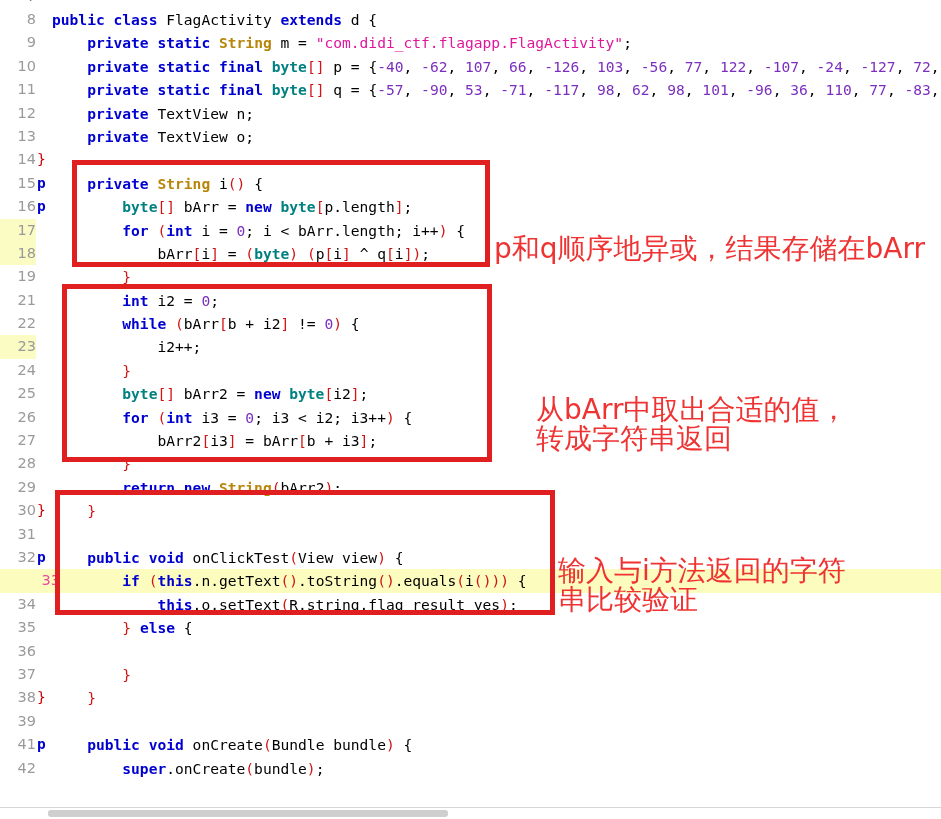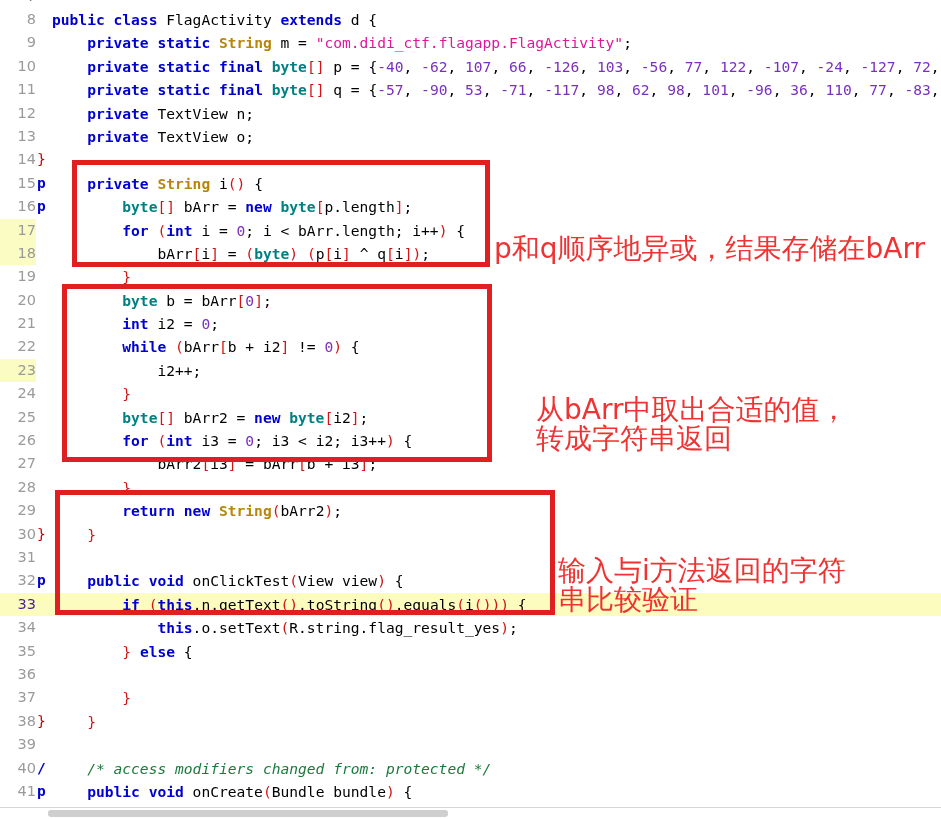--- a/index.html
+++ b/index.html
@@ -75,21 +75,21 @@
   .gutter {
     position: absolute;
     left: 0; top: 0;
     width: 36px;
     text-align: right;
     color: #9a9a9a;
     font-size: 14.5px;
     z-index: 2;
     font-family: "DejaVu Sans", sans-serif;
   }
-  .gutter.cur { color: #4c1d95; }
+  .gutter.cur { color: #ec4899; padding-left: 24px; }
 
   .mark {
     position: absolute;
     left: 37px; top: 0;
     width: 14px;
     font-size: 14.5px;
     font-weight: bold;
     z-index: 2;
     font-family: "DejaVu Sans Mono", monospace;
   }
@@ -168,41 +168,39 @@
       <div class="line"><span class="gutter">10</span><span class="code"><span class="pl">    </span><span class="kw">private</span><span class="pl"> </span><span class="kw">static</span><span class="pl"> </span><span class="kw">final</span><span class="pl"> </span><span class="bt">byte</span><span class="pun">[]</span><span class="pl"> p = {</span><span class="num">-40</span><span class="pl">, </span><span class="num">-62</span><span class="pl">, </span><span class="num">107</span><span class="pl">, </span><span class="num">66</span><span class="pl">, </span><span class="num">-126</span><span class="pl">, </span><span class="num">103</span><span class="pl">, </span><span class="num">-56</span><span class="pl">, </span><span class="num">77</span><span class="pl">, </span><span class="num">122</span><span class="pl">, </span><span class="num">-107</span><span class="pl">, </span><span class="num">-24</span><span class="pl">, </span><span class="num">-127</span><span class="pl">, </span><span class="num">72</span><span class="pl">, </span></span></div>
       <div class="line"><span class="gutter">11</span><span class="code"><span class="pl">    </span><span class="kw">private</span><span class="pl"> </span><span class="kw">static</span><span class="pl"> </span><span class="kw">final</span><span class="pl"> </span><span class="bt">byte</span><span class="pun">[]</span><span class="pl"> q = {</span><span class="num">-57</span><span class="pl">, </span><span class="num">-90</span><span class="pl">, </span><span class="num">53</span><span class="pl">, </span><span class="num">-71</span><span class="pl">, </span><span class="num">-117</span><span class="pl">, </span><span class="num">98</span><span class="pl">, </span><span class="num">62</span><span class="pl">, </span><span class="num">98</span><span class="pl">, </span><span class="num">101</span><span class="pl">, </span><span class="num">-96</span><span class="pl">, </span><span class="num">36</span><span class="pl">, </span><span class="num">110</span><span class="pl">, </span><span class="num">77</span><span class="pl">, </span><span class="num">-83</span><span class="pl">, </span></span></div>
       <div class="line"><span class="gutter">12</span><span class="code"><span class="pl">    </span><span class="kw">private</span><span class="pl"> TextView n;</span></span></div>
       <div class="line"><span class="gutter">13</span><span class="code"><span class="pl">    </span><span class="kw">private</span><span class="pl"> TextView o;</span></span></div>
       <div class="line"><span class="gutter">14</span><span class="mark brace">}</span><span class="code"></span></div>
       <div class="line"><span class="gutter">15</span><span class="mark p">p</span><span class="code"><span class="pl">    </span><span class="kw">private</span><span class="pl"> </span><span class="typ">String</span><span class="pl"> i</span><span class="pun">()</span><span class="pl"> {</span></span></div>
       <div class="line"><span class="gutter">16</span><span class="mark p">p</span><span class="code"><span class="pl">        </span><span class="bt">byte</span><span class="pun">[]</span><span class="pl"> bArr = </span><span class="kw">new</span><span class="pl"> </span><span class="bt">byte</span><span class="pun">[</span><span class="pl">p.length</span><span class="pun">]</span><span class="pl">;</span></span></div>
       <div class="line hl-gutter"><span class="gutter">17</span><span class="code"><span class="pl">        </span><span class="kw">for</span><span class="pl"> </span><span class="pun">(</span><span class="kw">int</span><span class="pl"> i = </span><span class="num">0</span><span class="pl">; i &lt; bArr.length; i++</span><span class="pun">)</span><span class="pl"> {</span></span></div>
       <div class="line hl-gutter"><span class="gutter">18</span><span class="code"><span class="pl">            bArr</span><span class="pun">[</span><span class="pl">i</span><span class="pun">]</span><span class="pl"> = </span><span class="pun">(</span><span class="bt">byte</span><span class="pun">)</span><span class="pl"> </span><span class="pun">(</span><span class="pl">p</span><span class="pun">[</span><span class="pl">i</span><span class="pun">]</span><span class="pl"> ^ q</span><span class="pun">[</span><span class="pl">i</span><span class="pun">]</span><span class="pun">)</span><span class="pl">;</span></span></div>
       <div class="line"><span class="gutter">19</span><span class="code"><span class="pl">        </span><span class="pun">}</span></span></div>
-      <div class="line"><span class="gutter">20</span><span class="code"><span class="pl">        </span><span class="bt">byte</span><span class="pl"> b = bArr</span><span class="pun">[</span><span class="num">0</span><span class="pun">]</span><span class="pl">;</span></span></div>
       <div class="line"><span class="gutter">21</span><span class="code"><span class="pl">        </span><span class="kw">int</span><span class="pl"> i2 = </span><span class="num">0</span><span class="pl">;</span></span></div>
       <div class="line"><span class="gutter">22</span><span class="code"><span class="pl">        </span><span class="kw">while</span><span class="pl"> </span><span class="pun">(</span><span class="pl">bArr</span><span class="pun">[</span><span class="pl">b + i2</span><span class="pun">]</span><span class="pl"> != </span><span class="num">0</span><span class="pun">)</span><span class="pl"> {</span></span></div>
       <div class="line hl-gutter"><span class="gutter">23</span><span class="code"><span class="pl">            i2++;</span></span></div>
       <div class="line"><span class="gutter">24</span><span class="code"><span class="pl">        </span><span class="pun">}</span></span></div>
       <div class="line"><span class="gutter">25</span><span class="code"><span class="pl">        </span><span class="bt">byte</span><span class="pun">[]</span><span class="pl"> bArr2 = </span><span class="kw">new</span><span class="pl"> </span><span class="bt">byte</span><span class="pun">[</span><span class="pl">i2</span><span class="pun">]</span><span class="pl">;</span></span></div>
       <div class="line"><span class="gutter">26</span><span class="code"><span class="pl">        </span><span class="kw">for</span><span class="pl"> </span><span class="pun">(</span><span class="kw">int</span><span class="pl"> i3 = </span><span class="num">0</span><span class="pl">; i3 &lt; i2; i3++</span><span class="pun">)</span><span class="pl"> {</span></span></div>
       <div class="line"><span class="gutter">27</span><span class="code"><span class="pl">            bArr2</span><span class="pun">[</span><span class="pl">i3</span><span class="pun">]</span><span class="pl"> = bArr</span><span class="pun">[</span><span class="pl">b + i3</span><span class="pun">]</span><span class="pl">;</span></span></div>
       <div class="line"><span class="gutter">28</span><span class="code"><span class="pl">        </span><span class="pun">}</span></span></div>
       <div class="line"><span class="gutter">29</span><span class="code"><span class="pl">        </span><span class="kw">return</span><span class="pl"> </span><span class="kw">new</span><span class="pl"> </span><span class="typ">String</span><span class="pun">(</span><span class="pl">bArr2</span><span class="pun">)</span><span class="pl">;</span></span></div>
       <div class="line"><span class="gutter">30</span><span class="mark brace">}</span><span class="code"><span class="pl">    </span><span class="pun">}</span></span></div>
       <div class="line"><span class="gutter">31</span><span class="code"></span></div>
       <div class="line"><span class="gutter">32</span><span class="mark p">p</span><span class="code"><span class="pl">    </span><span class="kw">public</span><span class="pl"> </span><span class="kw">void</span><span class="pl"> onClickTest</span><span class="pun">(</span><span class="pl">View view</span><span class="pun">)</span><span class="pl"> {</span></span></div>
       <div class="line hl-full"><span class="gutter cur">33</span><span class="code"><span class="pl">        </span><span class="kw">if</span><span class="pl"> </span><span class="pun">(</span><span class="kw">this</span><span class="pl">.n.getText</span><span class="pun">()</span><span class="pl">.toString</span><span class="pun">()</span><span class="pl">.equals</span><span class="pun">(</span><span class="pl">i</span><span class="pun">()</span><span class="pun">)</span><span class="pun">)</span><span class="pl"> {</span></span></div>
       <div class="line"><span class="gutter">34</span><span class="code"><span class="pl">            </span><span class="kw">this</span><span class="pl">.o.setText</span><span class="pun">(</span><span class="pl">R.string.flag_result_yes</span><span class="pun">)</span><span class="pl">;</span></span></div>
       <div class="line"><span class="gutter">35</span><span class="code"><span class="pl">        </span><span class="pun">}</span><span class="pl"> </span><span class="kw">else</span><span class="pl"> {</span></span></div>
       <div class="line"><span class="gutter">36</span></div>
       <div class="line"><span class="gutter">37</span><span class="code"><span class="pl">        </span><span class="pun">}</span></span></div>
       <div class="line"><span class="gutter">38</span><span class="mark brace">}</span><span class="code"><span class="pl">    </span><span class="pun">}</span></span></div>
       <div class="line"><span class="gutter">39</span><span class="code"></span></div>
-      <div class="line"><span class="gutter">40</span><span class="mark slash">/</span><span class="code"><span class="pl">    </span><span class="cmt">/* access modifiers changed from: protected */</span></span></div>
       <div class="line"><span class="gutter">41</span><span class="mark p">p</span><span class="code"><span class="pl">    </span><span class="kw">public</span><span class="pl"> </span><span class="kw">void</span><span class="pl"> onCreate</span><span class="pun">(</span><span class="pl">Bundle bundle</span><span class="pun">)</span><span class="pl"> {</span></span></div>
       <div class="line"><span class="gutter">42</span><span class="code"><span class="pl">        </span><span class="kw">super</span><span class="pl">.onCreate</span><span class="pun">(</span><span class="pl">bundle</span><span class="pun">)</span><span class="pl">;</span></span></div>
     </div>
 
   <div id="boxes">
       <div class="redbox" style="left: 72px; top: 160px; width: 418px; height: 107px;"></div>
       <div class="redbox" style="left: 62px; top: 284px; width: 430px; height: 178px;"></div>
       <div class="redbox" style="left: 55px; top: 490px; width: 500px; height: 125px;"></div>
     </div>
 

